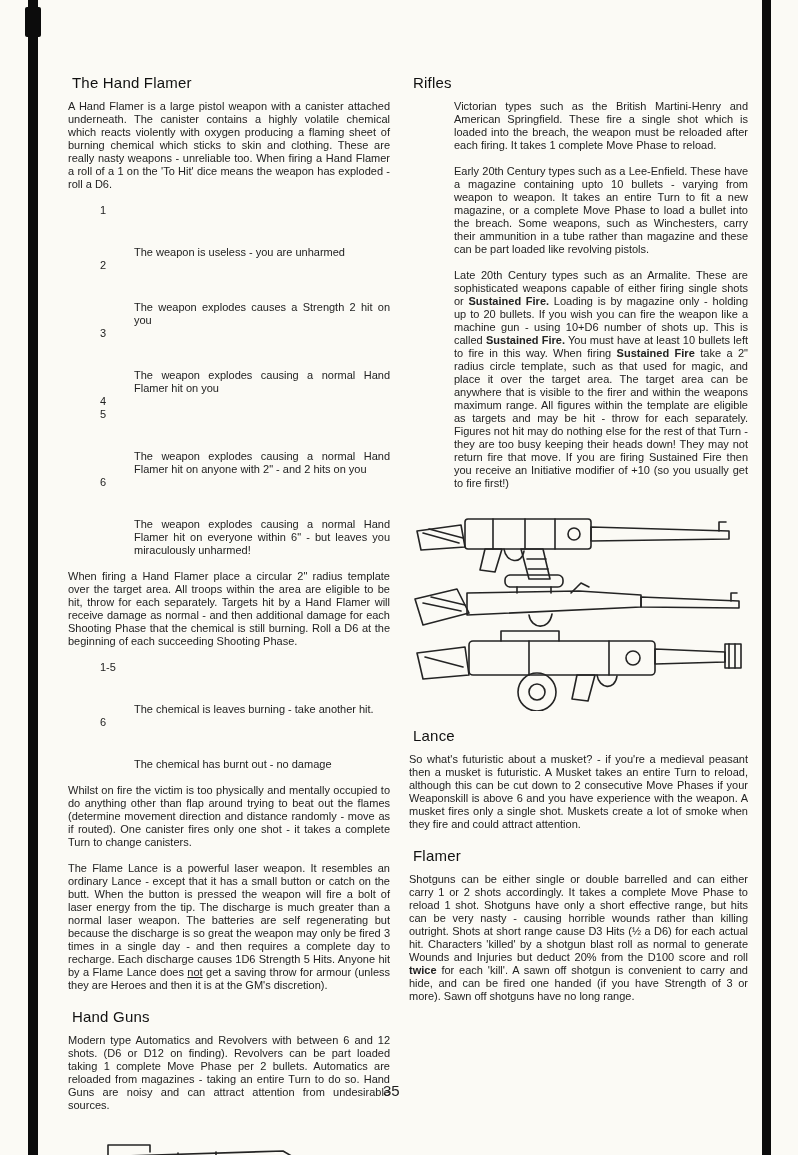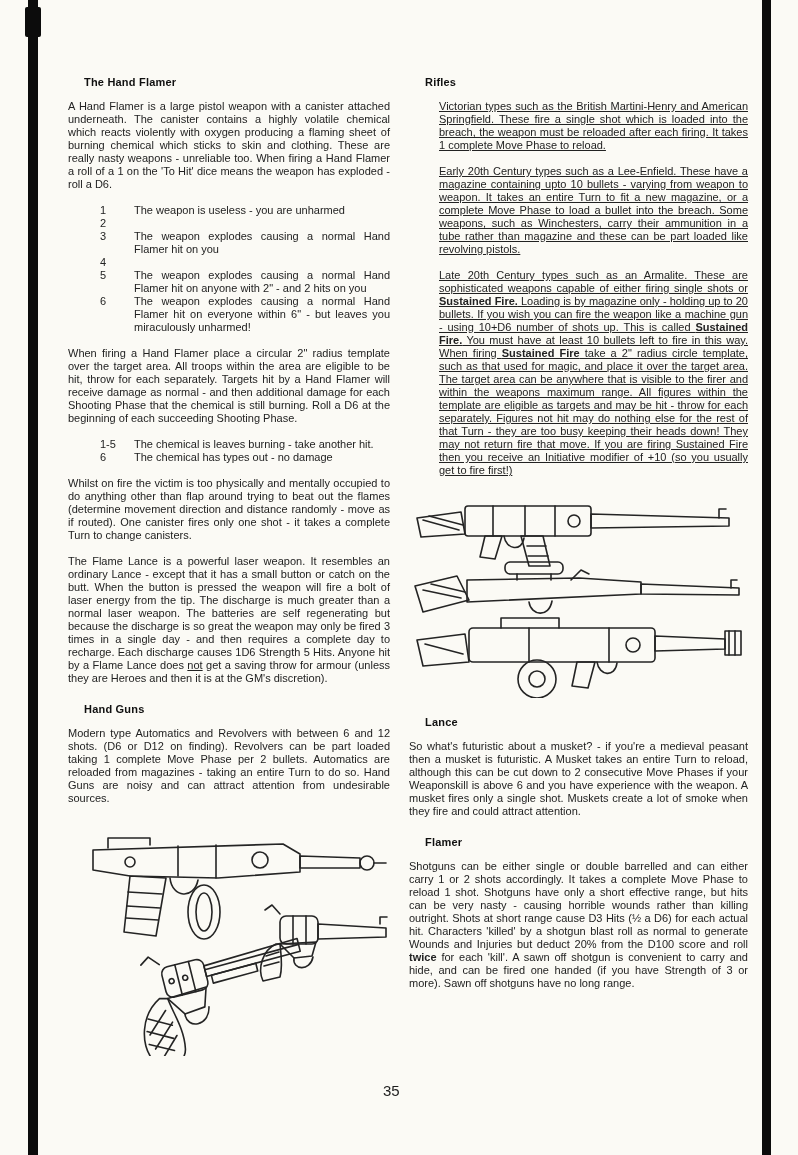--- a/index.html
+++ b/index.html
@@ -20,32 +20,32 @@
   .col {
     position: absolute; top: 76px;
     font-size: 11px; line-height: 13px;
     text-align: justify;
     color: #222;
   }
   .col-left  { left: 68px;  width: 322px; }
   .col-right { left: 409px; width: 339px; }
 
   .heading {
-    font-size: 11px; font-weight: 700; color: #101010;
-    margin: 18px 0 11px 16px; letter-spacing: .2px;
+    font-size: 15px; font-weight: 400; color: #101010;
+    margin: 18px 0 11px 4px; letter-spacing: .2px;
   }
   .heading.first { margin-top: 0; }
 
   .para { margin: 0 0 13px 0; }
-  .para.indent { margin-left: 30px; text-decoration: underline; }
+  .para.indent { margin-left: 45px; }
 
   .numlist { margin: 0 0 13px 32px; }
   .li { display: flex; }
   .li .n { flex: none; width: 34px; }
-  .li .t { flex: 1; text-align: justify; }
+  .li .t { flex: 1; text-align: justify; margin-top: 42px; }
 
   .figure { margin: 6px 0 8px 0; }
   .figure svg { display: block; }
   .art { stroke: #242424; fill: none; stroke-linejoin: round; stroke-linecap: round; }
 
   .pageno {
     position: absolute; left: 383px; top: 1082px;
     font-size: 15px; color: #1d1d1d;
   }
 </style>
@@ -61,20 +61,21 @@
   <div class="heading first">The Hand Flamer</div>
   <p class="para">A Hand Flamer is a large pistol weapon with a canister attached underneath. The canister contains a highly volatile chemical which reacts violently with oxygen producing a flaming sheet of burning chemical which sticks to skin and clothing. These are really nasty weapons - unreliable too. When firing a Hand Flamer a roll of a 1 on the 'To Hit' dice means the weapon has exploded - roll a D6.</p>
 
   <div class="numlist">
     <div class="li">
       <span class="n">1</span>
       <span class="t">The weapon is useless - you are unharmed</span>
     </div>
     <div class="li">
       <span class="n">2</span>
+      <span class="t">The weapon explodes causes a Strength 2 hit on you</span>
     </div>
     <div class="li">
       <span class="n">3</span>
       <span class="t">The weapon explodes causing a normal Hand Flamer hit on you</span>
     </div>
     <div class="li">
       <span class="n">4</span>
     </div>
     <div class="li">
       <span class="n">5</span>
@@ -88,21 +89,21 @@
 
   <p class="para">When firing a Hand Flamer place a circular 2" radius template over the target area. All troops within the area are eligible to be hit, throw for each separately. Targets hit by a Hand Flamer will receive damage as normal - and then additional damage for each Shooting Phase that the chemical is still burning. Roll a D6 at the beginning of each succeeding Shooting Phase.</p>
 
   <div class="numlist">
     <div class="li">
       <span class="n">1-5</span>
       <span class="t">The chemical is leaves burning - take another hit.</span>
     </div>
     <div class="li">
       <span class="n">6</span>
-      <span class="t">The chemical has types out - no damage</span>
+      <span class="t">The chemical has burnt out - no damage</span>
     </div>
   </div>
 
   <p class="para">Whilst on fire the victim is too physically and mentally occupied to do anything other than flap around trying to beat out the flames (determine movement direction and distance randomly - move as if routed). One canister fires only one shot - it takes a complete Turn to change canisters.</p>
 
   <p class="para"><span>The Flame Lance is a powerful laser weapon. It resembles an ordinary Lance - except that it has a small button or catch on the butt. When the button is pressed the weapon will fire a bolt of laser energy from the tip. The discharge is much greater than a normal laser weapon. The batteries are self regenerating but because the discharge is so great the weapon may only be fired 3 times in a single day - and then requires a complete day to recharge. Each discharge causes 1D6 Strength 5 Hits. Anyone hit by a Flame Lance does </span><span style="text-decoration: underline;">not</span><span> get a saving throw for armour (unless they are Heroes and then it is at the GM's discretion).</span></p>
 
   <div class="heading">Hand Guns</div>
   <p class="para">Modern type Automatics and Revolvers with between 6 and 12 shots. (D6 or D12 on finding). Revolvers can be part loaded taking 1 complete Move Phase per 2 bullets. Automatics are reloaded from magazines - taking an entire Turn to do so. Hand Guns are noisy and can attract attention from undesirable sources.</p>
 

